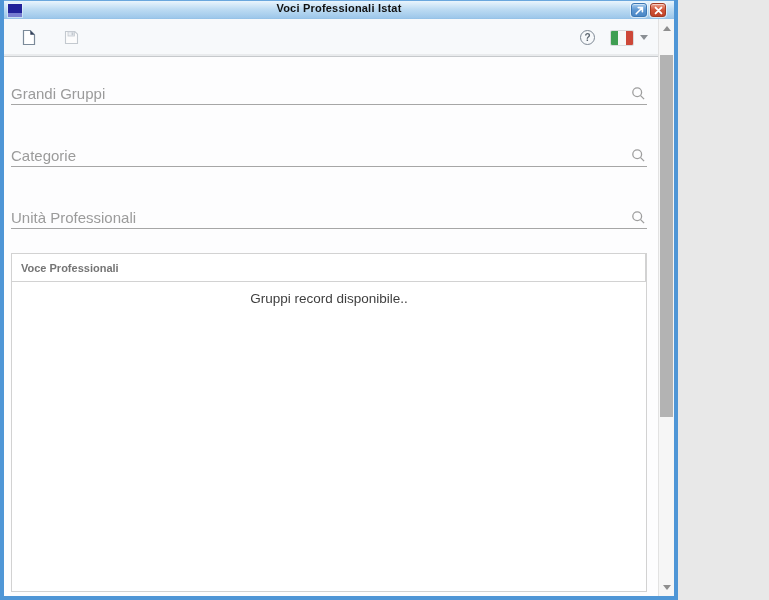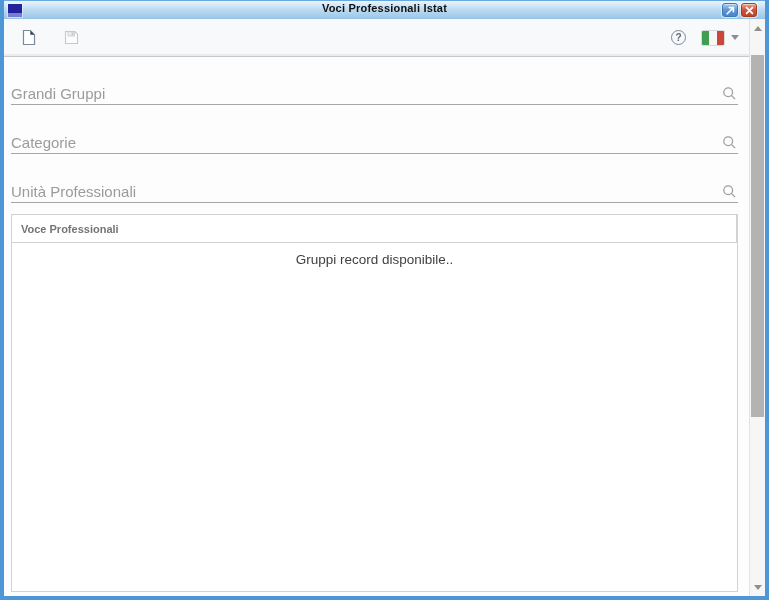--- a/index.html
+++ b/index.html
@@ -3,21 +3,21 @@
 <meta charset="utf-8">
 <style>
   * { margin: 0; padding: 0; box-sizing: border-box; }
   html, body { width: 769px; height: 600px; }
   body {
     font-family: "Liberation Sans", "DejaVu Sans", sans-serif;
     background: #e8e8e8;
   }
 
   .window {
-    width: 769px; height: 600px;
+    width: 678px; height: 600px;
     border-left: 4px solid #4f96d6;
     border-right: 4px solid #4f96d6;
     border-bottom: 4px solid #4f96d6;
     display: flex; flex-direction: column;
     background: #ffffff;
   }
 
   
   .titlebar {
     height: 19px; flex: 0 0 19px;
@@ -95,21 +95,21 @@
   }
 
   
   .content {
     flex: 1; display: flex; flex-direction: column;
     background: #fdfdfe;
     padding: 10px 11px 4px 7px;
     min-height: 0;
   }
   .field {
-    position: relative; height: 38px; margin-bottom: 11px;
+    position: relative; height: 38px; margin-bottom: 24px;
     border-bottom: 1px solid #a6a6a6;
   }
   .field input {
     position: absolute; left: 0; right: 22px; bottom: 2px;
     width: calc(100% - 22px);
     border: none; outline: none; background: transparent;
     font-family: "Liberation Sans", sans-serif;
     font-size: 15px; color: #333;
   }
   .field input::placeholder { color: #9b9b9b; opacity: 1; }

